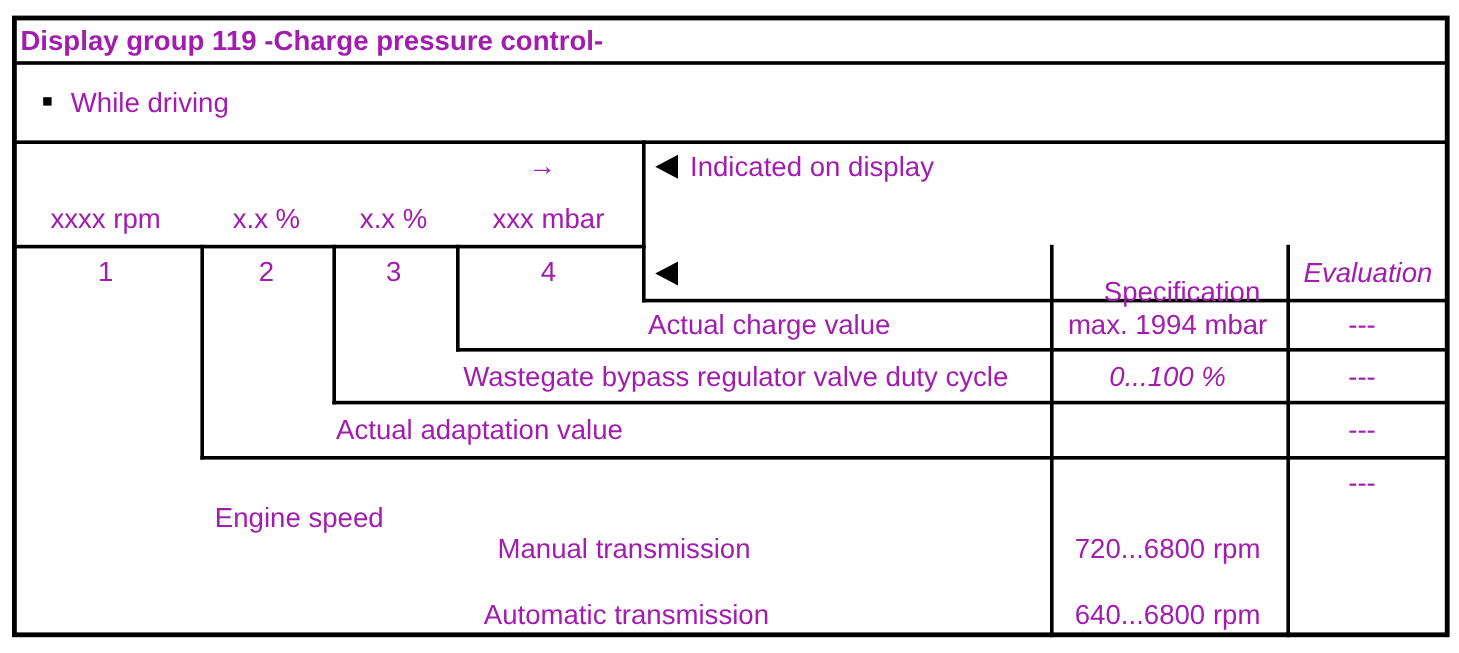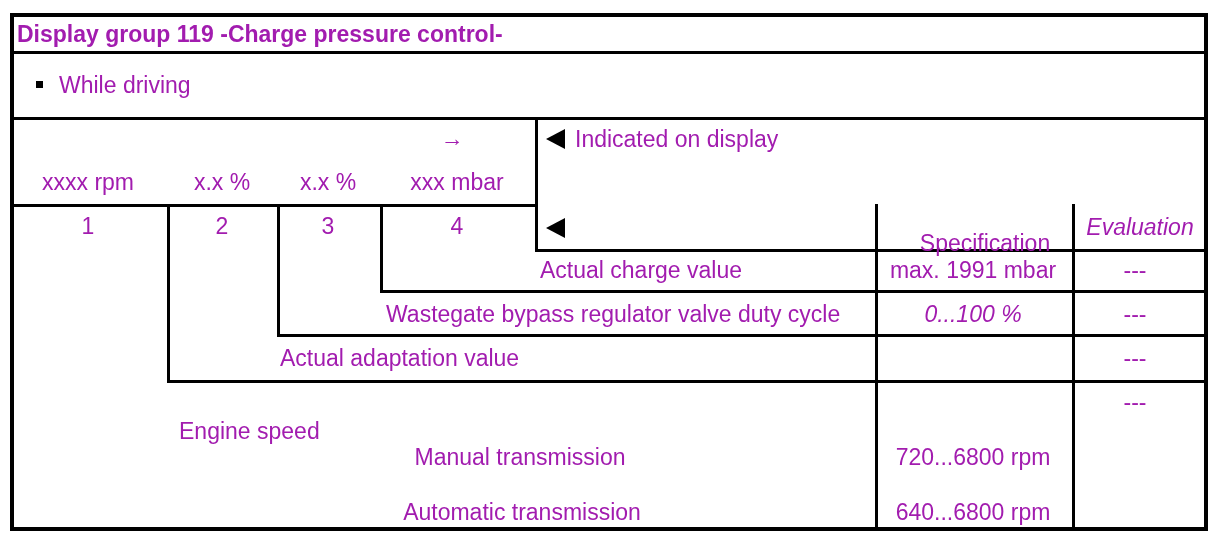--- a/index.html
+++ b/index.html
@@ -93,21 +93,21 @@
   <div class="txt cx" style="left:88px;  top:215px;">1</div>
   <div class="txt cx" style="left:222px; top:215px;">2</div>
   <div class="txt cx" style="left:328px; top:215px;">3</div>
   <div class="txt cx" style="left:457px; top:215px;">4</div>
 
   <div class="tri-left" style="left:546px; top:218px;"></div>
   <div class="txt cx" style="left:985px; top:216px;margin-top:16px;">Specification</div>
   <div class="txt cx" style="left:1140px; top:216px;font-style:italic;">Evaluation</div>
 
   <div class="txt" style="left:540px; top:259px;">Actual charge value</div>
-  <div class="txt cx" style="left:973px; top:259px;">max. 1991 mbar</div>
+  <div class="txt cx" style="left:973px; top:259px;">max. 1994 mbar</div>
   <div class="txt cx" style="left:1135px; top:259px;">---</div>
 
   <div class="txt" style="left:386px; top:303px;">Wastegate bypass regulator valve duty cycle</div>
   <div class="txt cx" style="left:973px; top:303px;font-style:italic;">0...100 %</div>
   <div class="txt cx" style="left:1135px; top:303px;">---</div>
 
   <div class="txt" style="left:280px; top:347px;">Actual adaptation value</div>
   <div class="txt cx" style="left:1135px; top:347px;">---</div>
 
   <div class="txt" style="left:179px; top:391px;margin-top:29px;">Engine speed</div>

